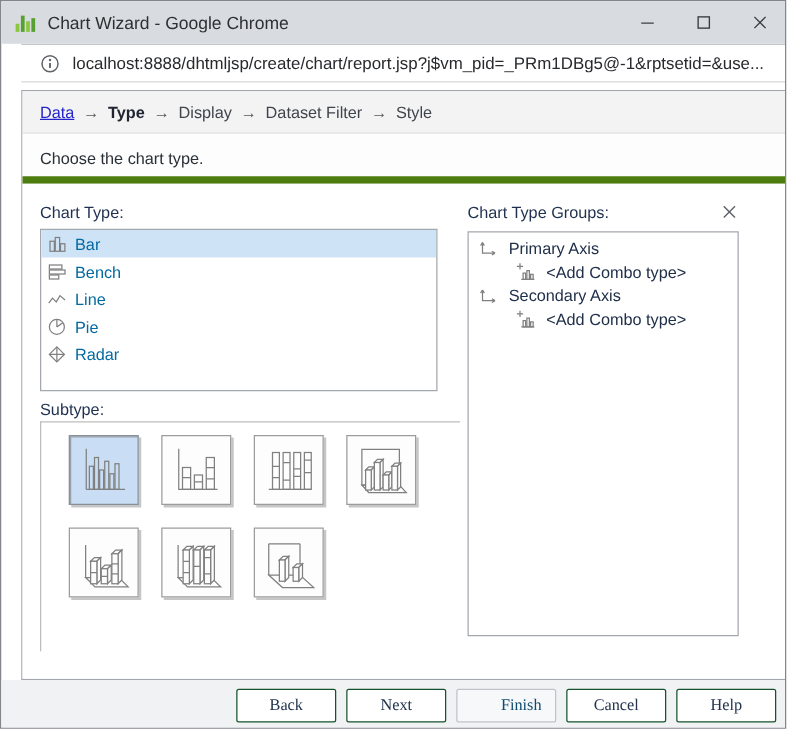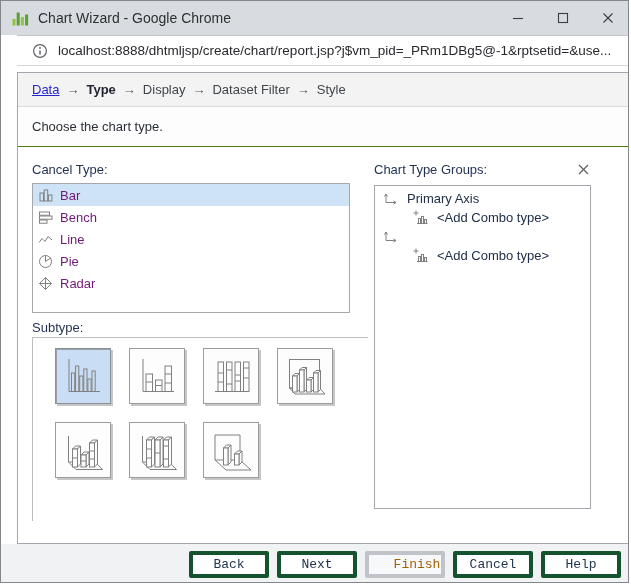--- a/index.html
+++ b/index.html
@@ -18,29 +18,29 @@
   .urlbar { position: absolute; left: 16px; top: 34px; width: 629px; height: 31px; background: #fff; border-top: 1px solid #c4c7ca; border-bottom: 1px solid #d8d8d8; display: flex; align-items: center; padding-left: 15px; }
   .url-text { margin-left: 10px; color: #27292c; font-size: 13.5px; white-space: nowrap; overflow: hidden; }
 
   
   .wizard { position: absolute; left: 16px; top: 71px; width: 613px; height: 472px; border: 1px solid #a2a7ad; background: #fff; }
   .crumbs { position: absolute; left: 0; top: 0; width: 611px; height: 34px; background: #f3f3f3; border-bottom: 1px solid #dcdcdc; line-height: 33px; padding-left: 14px; white-space: nowrap; }
   .crumb-link { color: #2424cc; text-decoration: underline; cursor: pointer; }
   .crumb-current { color: #1f2430; font-weight: bold; }
   .crumb-normal { color: #40454c; }
   .crumb-sep { color: #55585c; margin: 0 7px; }
-  .message { position: absolute; left: 0; top: 34px; width: 611px; height: 40px; background: #fcfdfc; border-bottom: 1px solid #4d7c0f; line-height: 39px; padding-left: 14px; color: #2b2f36; }
+  .message { position: absolute; left: 0; top: 34px; width: 611px; height: 40px; background: #fcfdfc; border-bottom: 6px solid #4d7c0f; line-height: 39px; padding-left: 14px; color: #2b2f36; }
 
   .main { position: absolute; left: 0; top: 74px; width: 611px; height: 396px; background: #fff; }
   .panel-label { position: absolute; color: #1f3050; }
 
   
   .lbl-charttype { left: 14px; top: 15px; }
   .listbox { position: absolute; left: 14px; top: 36px; width: 318px; height: 130px; border: 1px solid #a4a8ad; background: #fff; overflow: hidden; }
-  .list-item { height: 22px; display: flex; align-items: center; padding-left: 4px; color: #701a75; cursor: default; }
+  .list-item { height: 22px; display: flex; align-items: center; padding-left: 4px; color: #0369a1; cursor: default; }
   .list-item.selected { background: #cfe3f7; }
   .list-item .li-icon { width: 17px; height: 17px; margin-right: 6px; flex: 0 0 auto; }
 
   
   .lbl-subtype { left: 14px; top: 173px; }
   .subtype-group { position: absolute; left: 14px; top: 190px; width: 336px; height: 184px; border-top: 1px solid #bdbdbd; border-left: 1px solid #bdbdbd; }
   .subtype-row { position: absolute; left: 22px; display: flex; gap: 18px; }
   .subtype-row.r1 { top: 10px; }
   .subtype-row.r2 { top: 84px; }
   .subtype-btn { width: 56px; height: 56px; background: #fdfdfd; border: 1px solid #9c9c9c; box-shadow: 2px 2px 0 #c6c6c6; display: flex; align-items: center; justify-content: center; cursor: pointer; }
@@ -53,22 +53,22 @@
   .treebox { position: absolute; left: 356px; top: 38px; width: 217px; height: 324px; border: 1px solid #a4a8ad; background: #fff; padding-top: 4px; }
   .tree-row { height: 19px; display: flex; align-items: flex-start; color: #20304a; cursor: default; }
   .tree-row.lvl0 { padding-left: 7px; }
   .tree-row.lvl1 { padding-left: 37px; }
   .tree-row .tr-icon { width: 17px; height: 17px; margin-right: 5px; flex: 0 0 auto; }
   .tree-label { padding: 1px 3px; white-space: nowrap; }
   .tree-row.selected .tree-label { background: #cde2f6; }
 
   
   .footer { position: absolute; left: 0; top: 543px; width: 629px; height: 40px; background: #f1f2f4; display: flex; align-items: center; justify-content: flex-end; gap: 8px; padding-right: 9px; }
-  .fbtn { width: 80px; height: 27px; background: #fff; border: 4px solid #14532d; border-radius: 2px; color: #22344e; font-size: 13px; font-family: Liberation Mono, monospace; cursor: pointer; text-align: center; }
-  .fbtn.disabled { color: #a16207; border-color: #c0c3c7; background: #f7f8f9; cursor: default; padding-left: 24px; }
+  .fbtn { width: 80px; height: 27px; background: #fff; border: 1px solid #14532d; border-radius: 2px; color: #22344e; font-size: 13px; font-family: Liberation Serif, serif; cursor: pointer; text-align: center; }
+  .fbtn.disabled { color: #0c4a6e; border-color: #c0c3c7; background: #f7f8f9; cursor: default; padding-left: 24px; }
 
   svg .s { stroke: #808080; fill: none; stroke-width: 1; }
   svg .sf { stroke: #808080; fill: #fdfdfd; stroke-width: 1; }
 </style>
 </head>
 <body>
 
 <div class="window">
 
   <div class="titlebar">
@@ -111,21 +111,21 @@
   <div class="wizard">
 
     <div class="crumbs">
       <span class="crumb-link">Data</span><span class="crumb-sep">→</span><span class="crumb-current">Type</span><span class="crumb-sep">→</span><span class="crumb-normal">Display</span><span class="crumb-sep">→</span><span class="crumb-normal">Dataset Filter</span><span class="crumb-sep">→</span><span class="crumb-normal">Style</span>
     </div>
 
     <div class="message">Choose the chart type.</div>
 
     <div class="main">
 
-      <div class="panel-label lbl-charttype">Cancel Type:</div>
+      <div class="panel-label lbl-charttype">Chart Type:</div>
       <div class="listbox">
         <div class="list-item selected">
           <svg class="li-icon" viewBox="0 0 17 17">
             <rect class="s" x="3" y="6" width="3.5" height="8"></rect>
               <rect class="s" x="7.2" y="3" width="3.5" height="11"></rect>
               <rect class="s" x="11.4" y="8" width="3.5" height="6"></rect>
           </svg>
           <span>Bar</span>
         </div>
         <div class="list-item">
@@ -310,20 +310,21 @@
               <rect class="s" x="12.5" y="10.5" width="2" height="4"></rect>
           </svg>
           <span class="tree-label">&lt;Add Combo type&gt;</span>
         </div>
         <div class="tree-row lvl0">
           <svg class="tr-icon" viewBox="0 0 17 17">
             <path class="s" d="M4,4 V12.5 H14"></path>
               <path class="s" d="M4,4 L2.5,6.5 M4,4 L5.5,6.5"></path>
               <path class="s" d="M14,12.5 L11.5,11 M14,12.5 L11.5,14"></path>
           </svg>
+          <span class="tree-label">Secondary Axis</span>
         </div>
         <div class="tree-row lvl1">
           <svg class="tr-icon" viewBox="0 0 17 17">
             <path class="s" d="M4,1.5 V6.5 M1.5,4 H6.5"></path>
             <path class="s" d="M5,14.5 H15.5"></path>
             <rect class="s" x="6.5" y="9.5" width="2" height="5"></rect>
               <rect class="s" x="9.5" y="7.5" width="2" height="7"></rect>
               <rect class="s" x="12.5" y="10.5" width="2" height="4"></rect>
           </svg>
           <span class="tree-label">&lt;Add Combo type&gt;</span>

